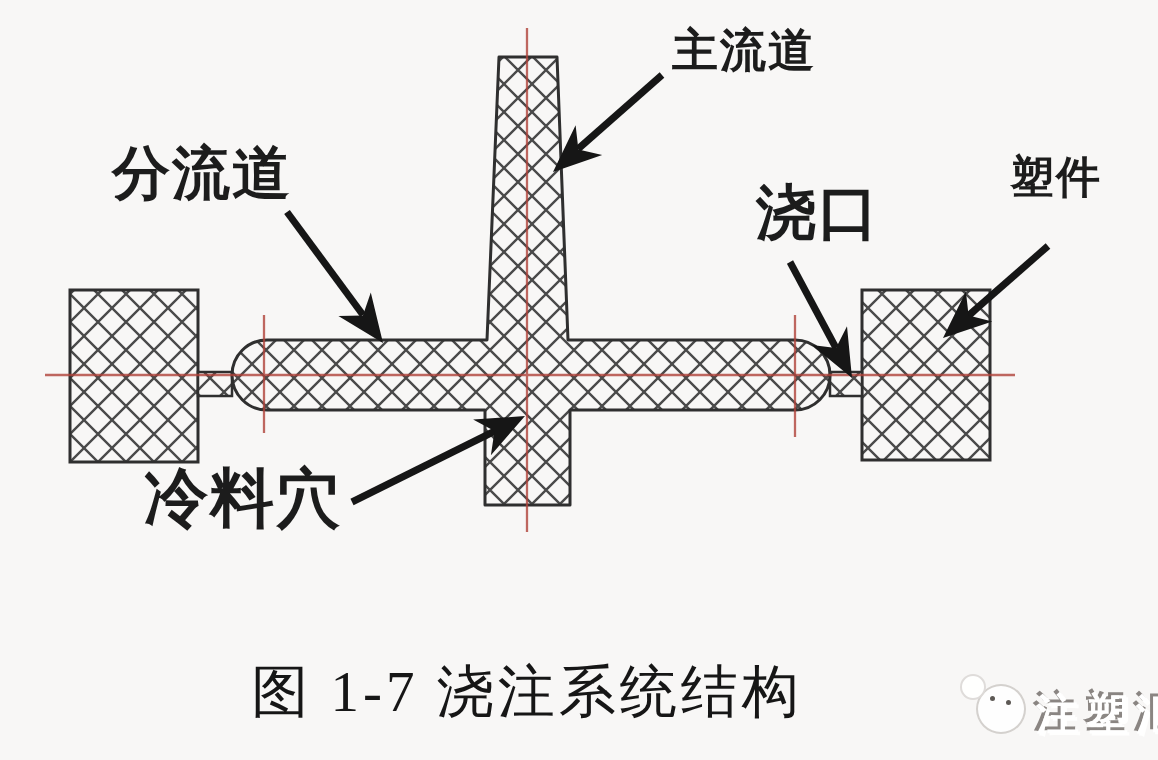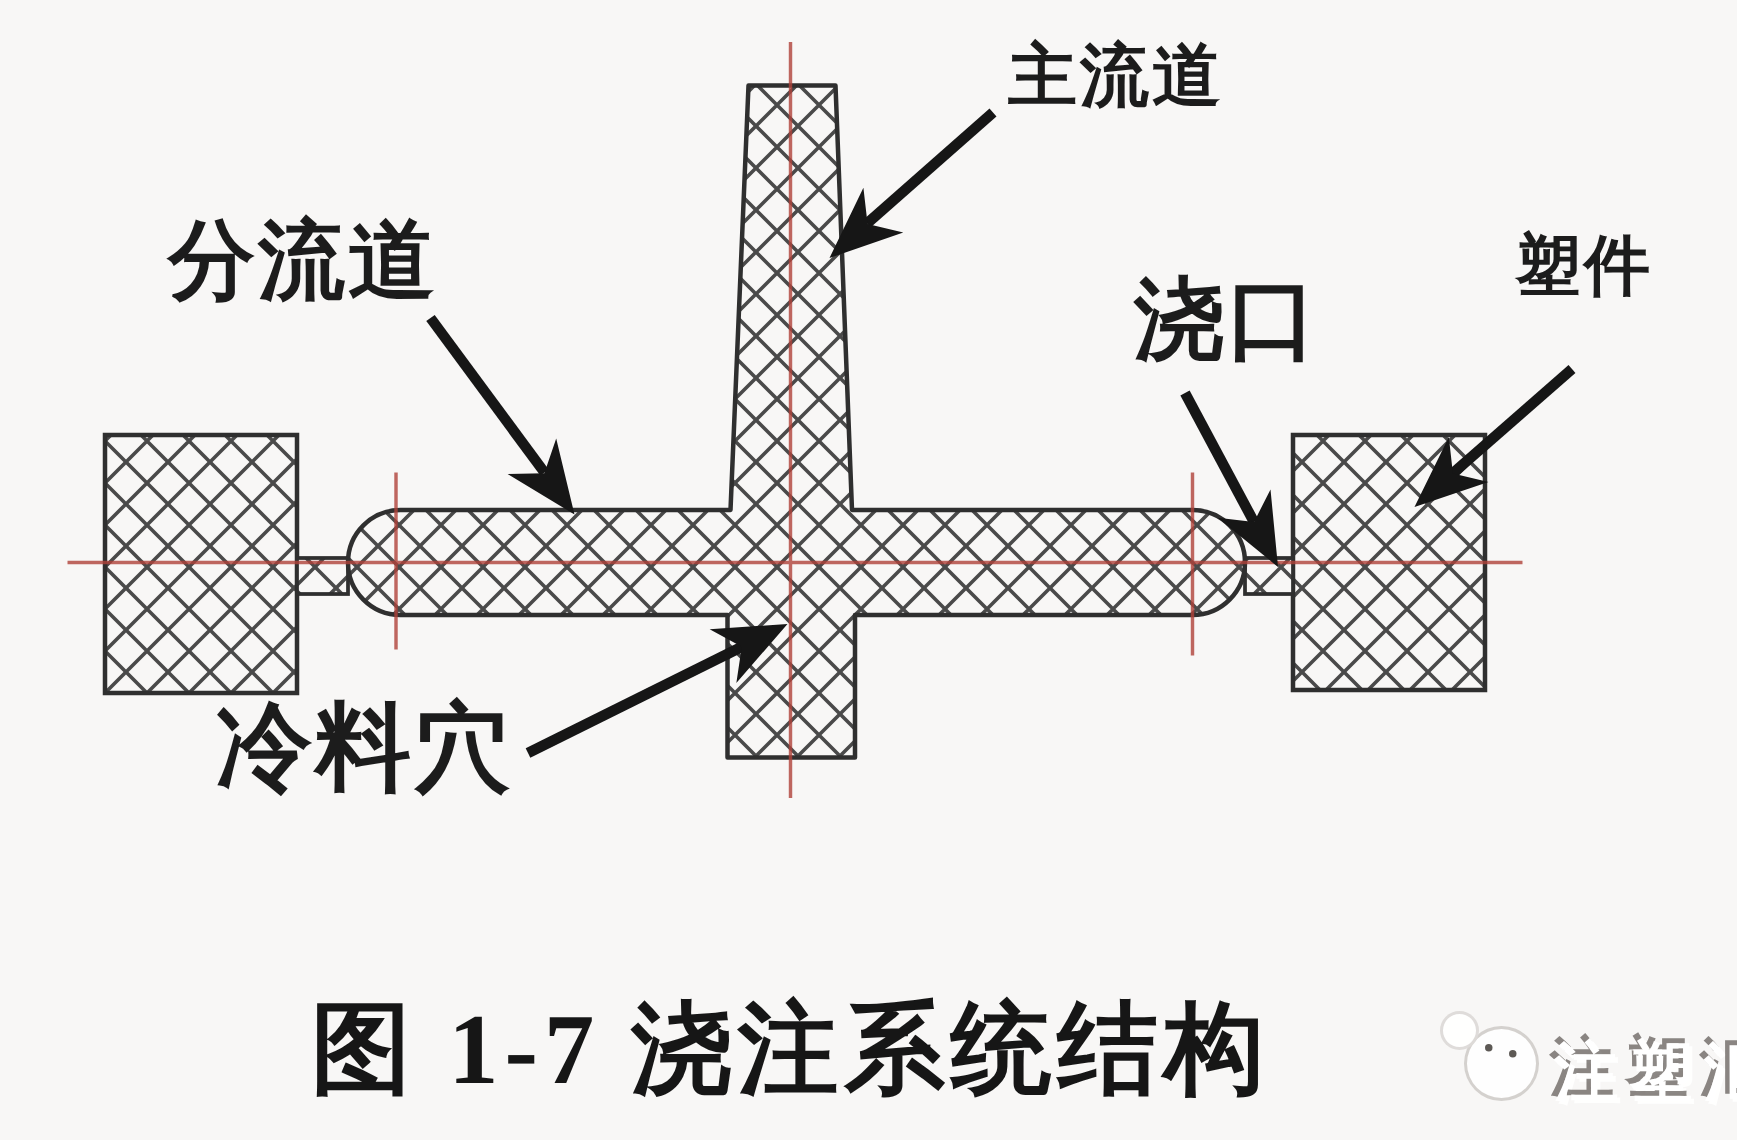--- a/index.html
+++ b/index.html
@@ -26,22 +26,22 @@
   }
   .lbl-main   { left: 672px;  top: 26px;  font-size: 46px; }
   .lbl-branch { left: 112px;  top: 142px; font-size: 58px; }
   .lbl-gate   { left: 735px;  top: 180px; font-size: 60px; margin-left: 21px; }
   .lbl-part   { left: 1010px; top: 154px; font-size: 44px; }
   .lbl-cold   { left: 144px;  top: 464px; font-size: 64px; }
   .caption {
     position: absolute;
     left: 527px; top: 654px;
     transform: translateX(-50%);
-    font-size: 67px;
-    font-weight: 700;
+    font-size: 57px;
+    font-weight: 400;
     letter-spacing: 4px;
     color: #161616;
     white-space: nowrap;
   }
   .watermark {
     position: absolute;
     left: 958px; top: 672px;
     width: 200px; height: 80px;
   }
   .wm-text {

